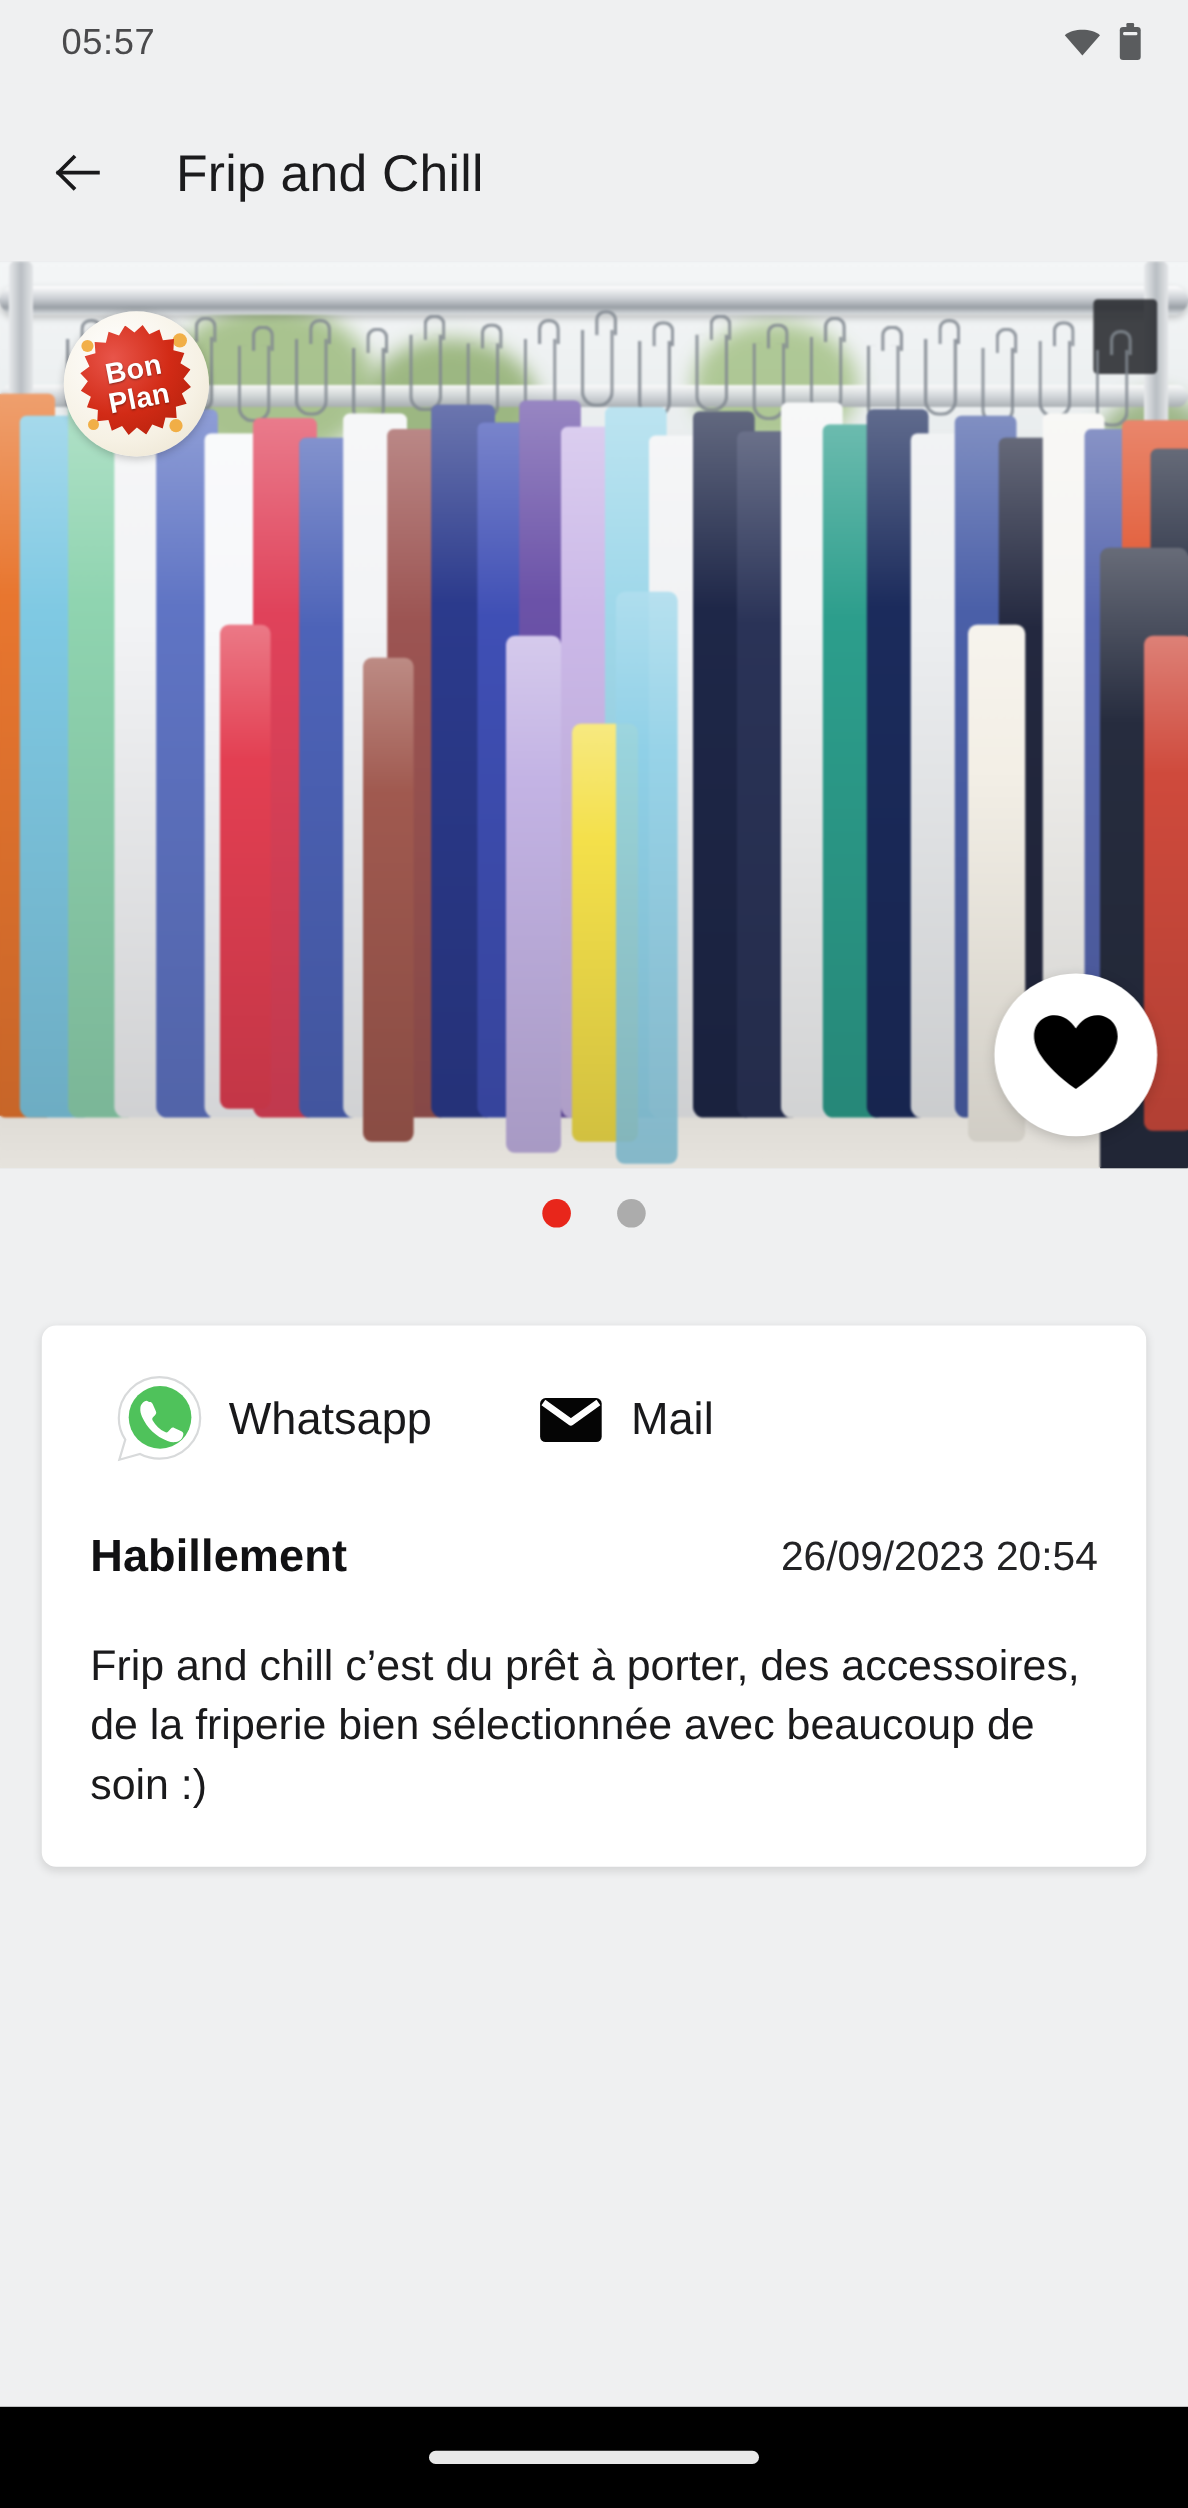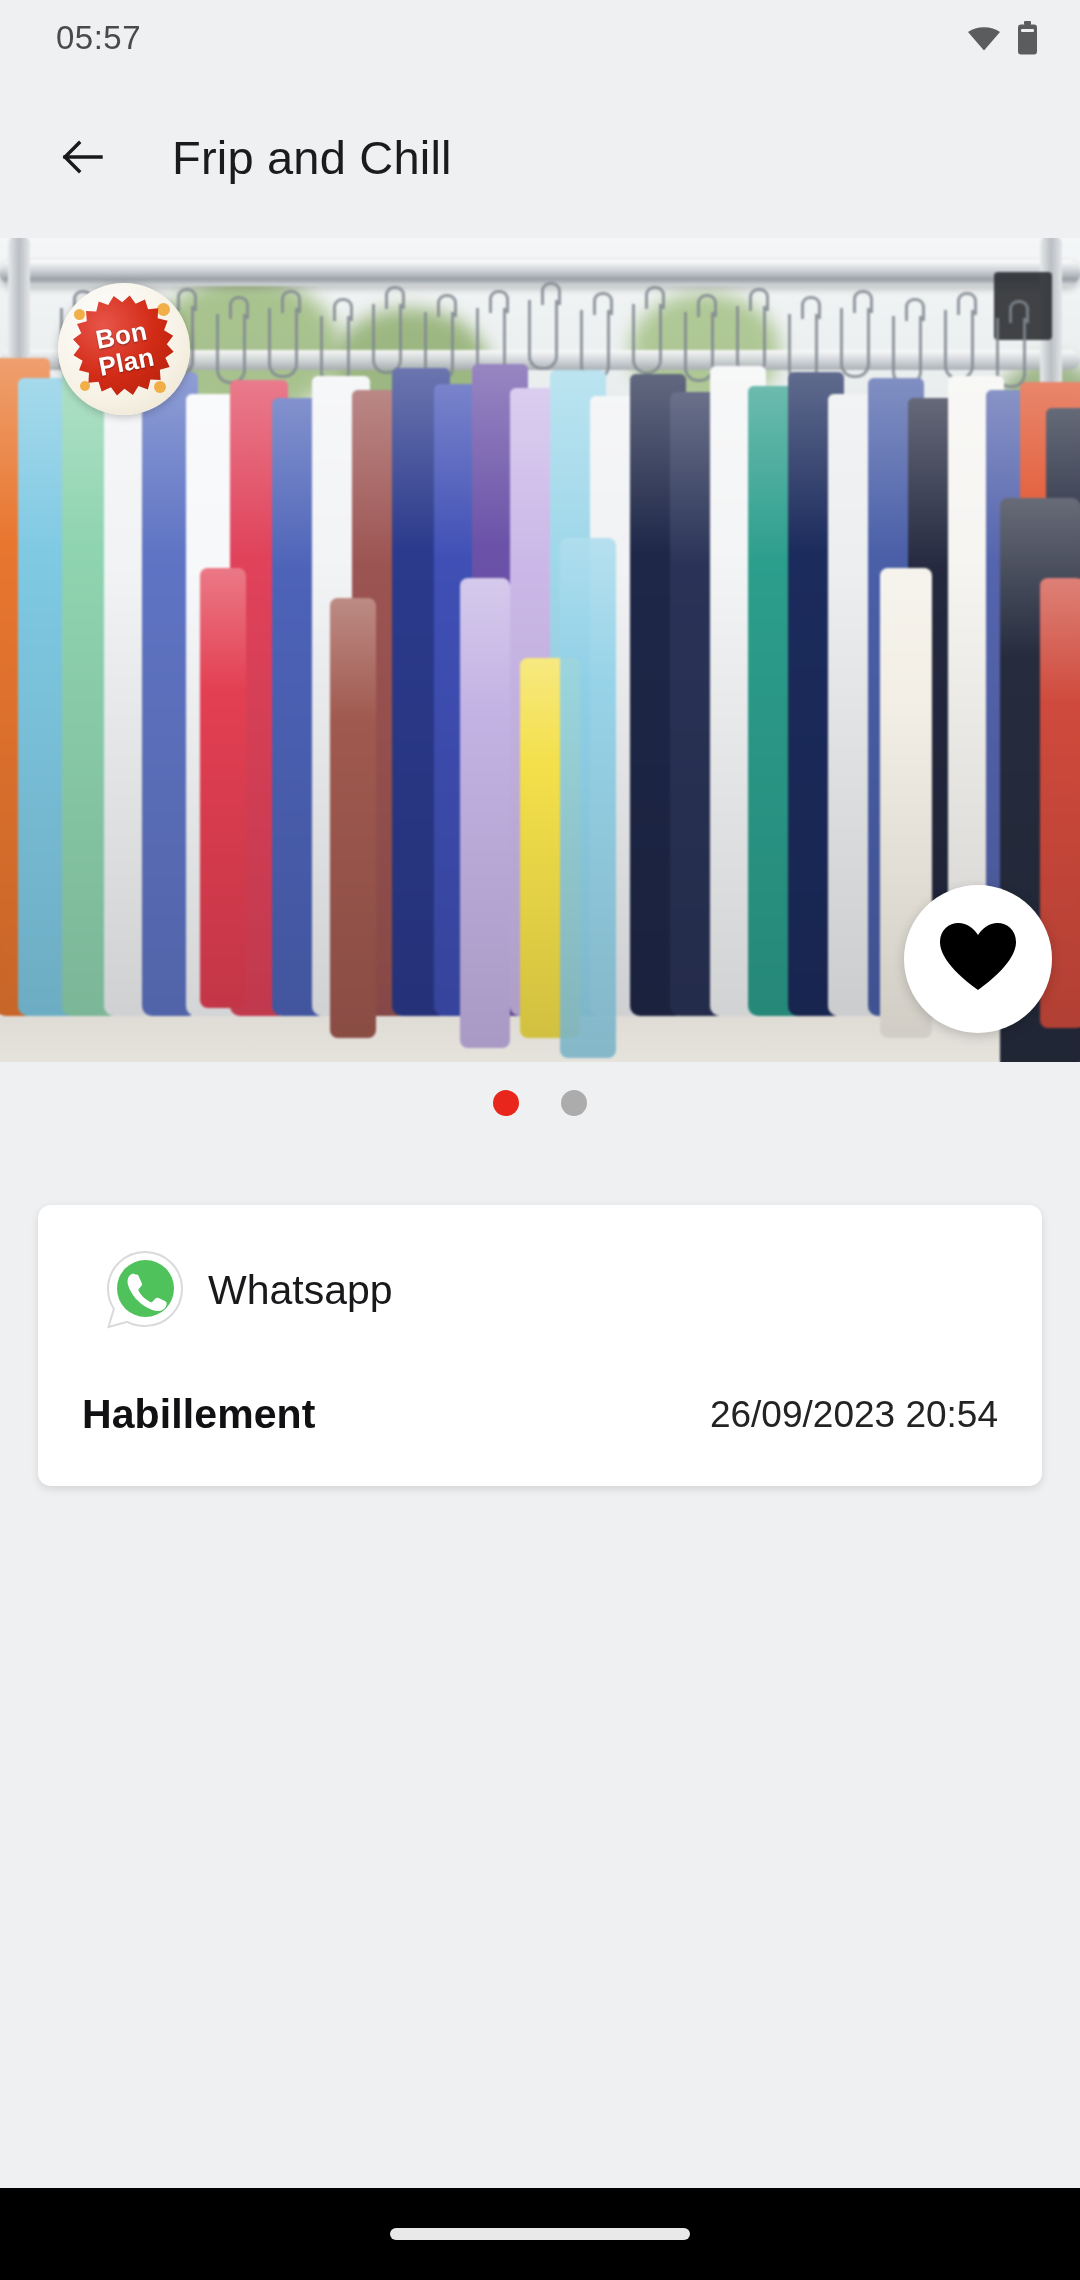--- a/index.html
+++ b/index.html
@@ -25,21 +25,21 @@
   }
   .status-icons{ display:flex; align-items:center; gap:16px; }
   .wifi-icon{ width:34px; height:26px; display:block; }
   .battery-icon{ width:21px; height:34px; display:block; }
 
   
   .app-bar{
     position:absolute; top:76px; left:0; width:1080px; height:162px;
     background:#EFF0F1;
     display:flex; align-items:center;
-    padding-left:46px;
+    padding-left:34px;
     text-align:center;
   }
   .back-button{
     width:74px; height:74px;
     display:flex; align-items:center; justify-content:center;
     cursor:pointer; flex:none;
   }
   .back-button svg{ width:46px; height:46px; display:block; }
   .app-title{
     font-size:47px; color:#1B1B1D; font-weight:400;
@@ -365,25 +365,35 @@
         <svg class="wa-ico" viewBox="0 0 82 82" xmlns="http://www.w3.org/2000/svg">
           <path d="M41 3 C 20.5 3 4 19.5 4 40 C 4 47.3 6.2 54.1 9.9 59.8 L4.5 78 L23.3 72.8 C 28.6 75.6 34.6 77 41 77 C 61.5 77 78 60.5 78 40 C 78 19.5 61.5 3 41 3 Z" fill="#ffffff" stroke="#d8dadb" stroke-width="2"></path>
           <circle cx="41.5" cy="39.5" r="28.5" fill="#4FC25B"></circle>
           <path d="M31.5 25.5 c 1.6 -0.2 2.6 0.3 3.3 1.9 l 2.9 6.6 c 0.6 1.4 0.3 2.3 -0.6 3.3 l -2 2.2 c -0.8 0.9 -0.9 1.8 -0.3 2.8 c 2.6 4.6 6.5 8.3 11.3 10.6 c 1.1 0.5 2 0.3 2.8 -0.6 l 2.3 -2.5 c 1 -1.1 2 -1.3 3.3 -0.7 l 6.4 3 c 1.6 0.8 2 1.8 1.7 3.4 c -0.6 3.4 -3.2 5.8 -6.7 6.4 c -2.6 0.4 -5.2 -0.1 -7.6 -1 c -10.6 -4 -18.6 -11.7 -23.2 -22 c -1.1 -2.5 -1.8 -5.1 -1.5 -7.9 c 0.4 -3.4 2.6 -5.9 5.9 -6.5 Z" fill="#ffffff"></path>
         </svg>
       </span>
       <span class="contact-label">Whatsapp</span>
     </div>
 
 
+    <div class="contact-item mail">
+      <span class="contact-icon">
+        <svg class="ml-ico" viewBox="0 0 62 62" xmlns="http://www.w3.org/2000/svg">
+          <rect x="3" y="12" width="56" height="40" rx="5" fill="#050505"></rect>
+          <path d="M6 16 L 31 34 L 56 16" stroke="#ffffff" stroke-width="6" fill="none" stroke-linejoin="round"></path>
+        </svg>
+      </span>
+      <span class="contact-label">Mail</span>
+    </div>
 
   </div>
 
   <div class="meta-row">
     <div class="category">Habillement</div>
     <div class="date">26/09/2023 20:54</div>
   </div>
 
+  <div class="description">Frip and chill c’est du prêt à porter, des accessoires, de la friperie bien sélectionnée avec beaucoup de soin :)</div>
 </div>
 
 <div class="nav-bar">
   <div class="gesture-pill"></div>
 </div>
 
 </body></html>

